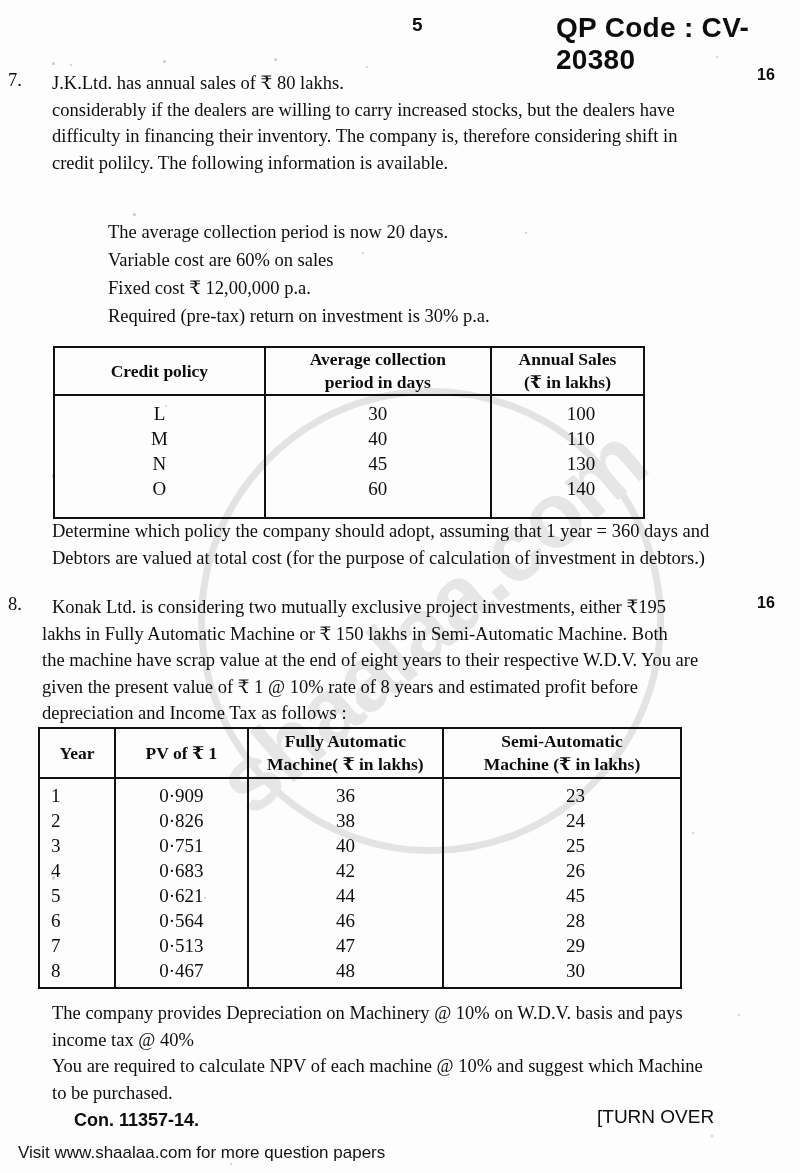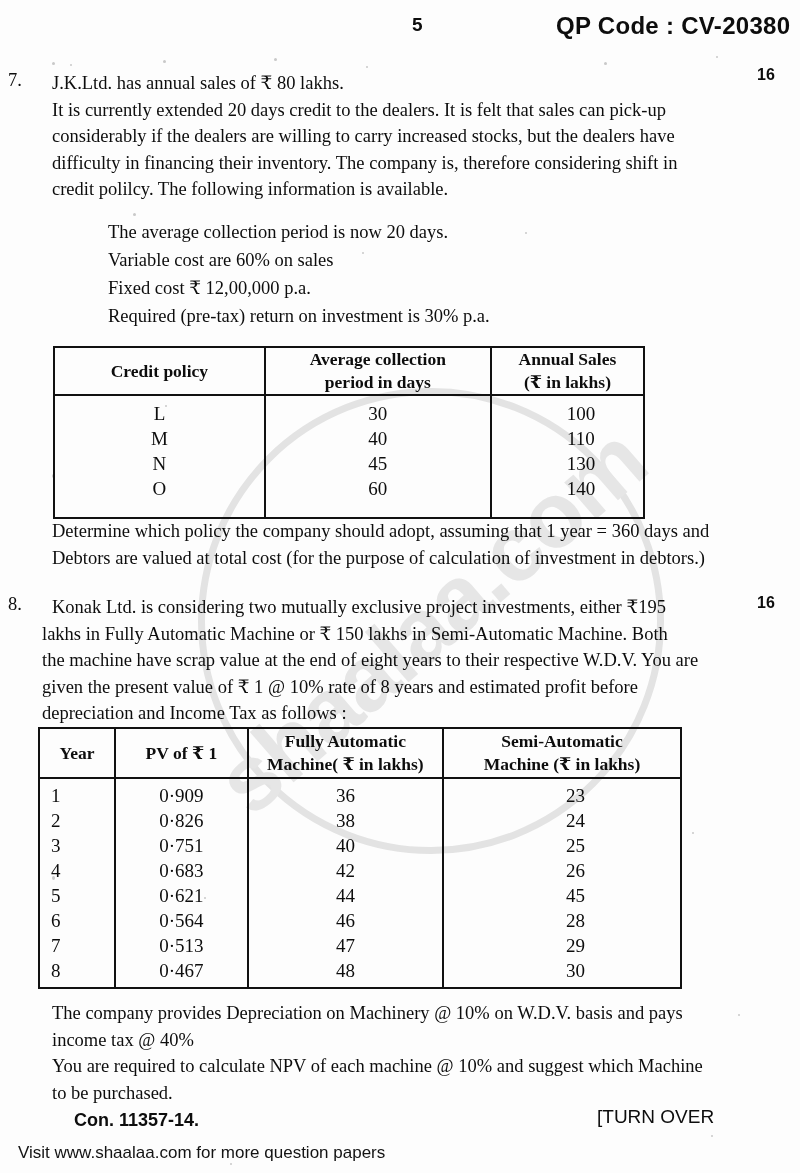--- a/index.html
+++ b/index.html
@@ -76,21 +76,21 @@
   #page-number {
     position: absolute;
     left: 412px;
     top: 6px;
     font-size: 19px;
   }
   #qp-code {
     position: absolute;
     left: 556px;
     top: 4px;
-    font-size: 24px;
+    font-size: 28px;
     letter-spacing: 0.3px;
   }
 
   
   .q-number {
     position: absolute;
     font-size: 18.5px;
   }
   .q-marks {
     position: absolute;
@@ -233,21 +233,20 @@
     <div id="page-header">
       <span id="page-number">5</span>
       <span id="qp-code">QP Code : CV-20380</span>
     </div>
 
     <span class="q-number" style="left:8px; top:70px;">7.</span>
     <span class="q-marks" style="top:66px;">16</span>
 
     <div class="q-body" style="left:52px; top:70px; width:694px;">
       <span class="ln">J.K.Ltd. has annual sales of ₹ 80 lakhs.</span>
-      <span class="ln">It is currently extended 20 days credit to the dealers. It is felt that sales can pick-up</span>
       <span class="ln">considerably if the dealers are willing to carry increased stocks, but the dealers have</span>
       <span class="ln">difficulty in financing their inventory. The company is, therefore considering shift in</span>
       <span class="ln">credit polilcy. The following information is available.</span>
     </div>
 
     <div class="sub-list" style="top:218px;">
       <span class="ln">The average collection period is now 20 days.</span>
       <span class="ln">Variable cost are 60% on sales</span>
       <span class="ln">Fixed cost ₹ 12,00,000 p.a.</span>
       <span class="ln">Required (pre-tax) return on investment is 30% p.a.</span>

